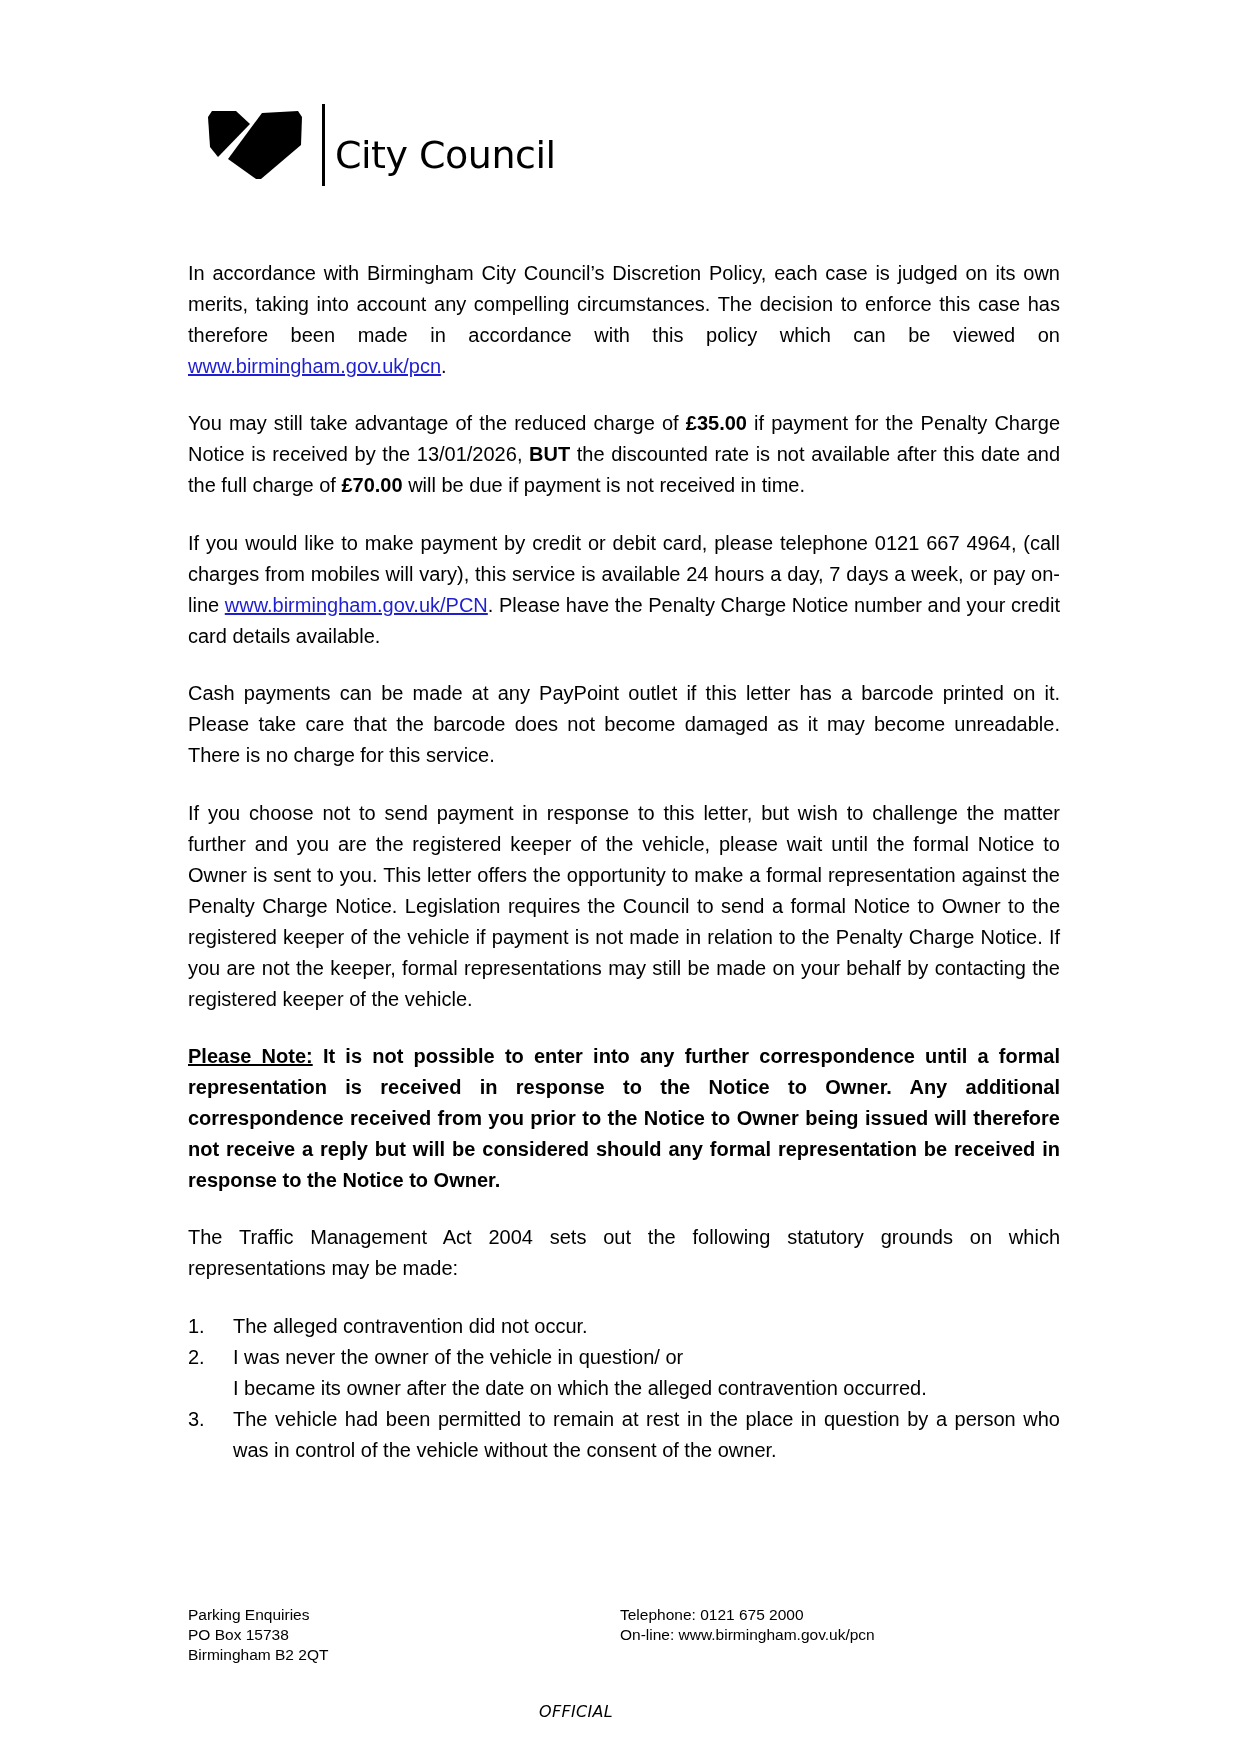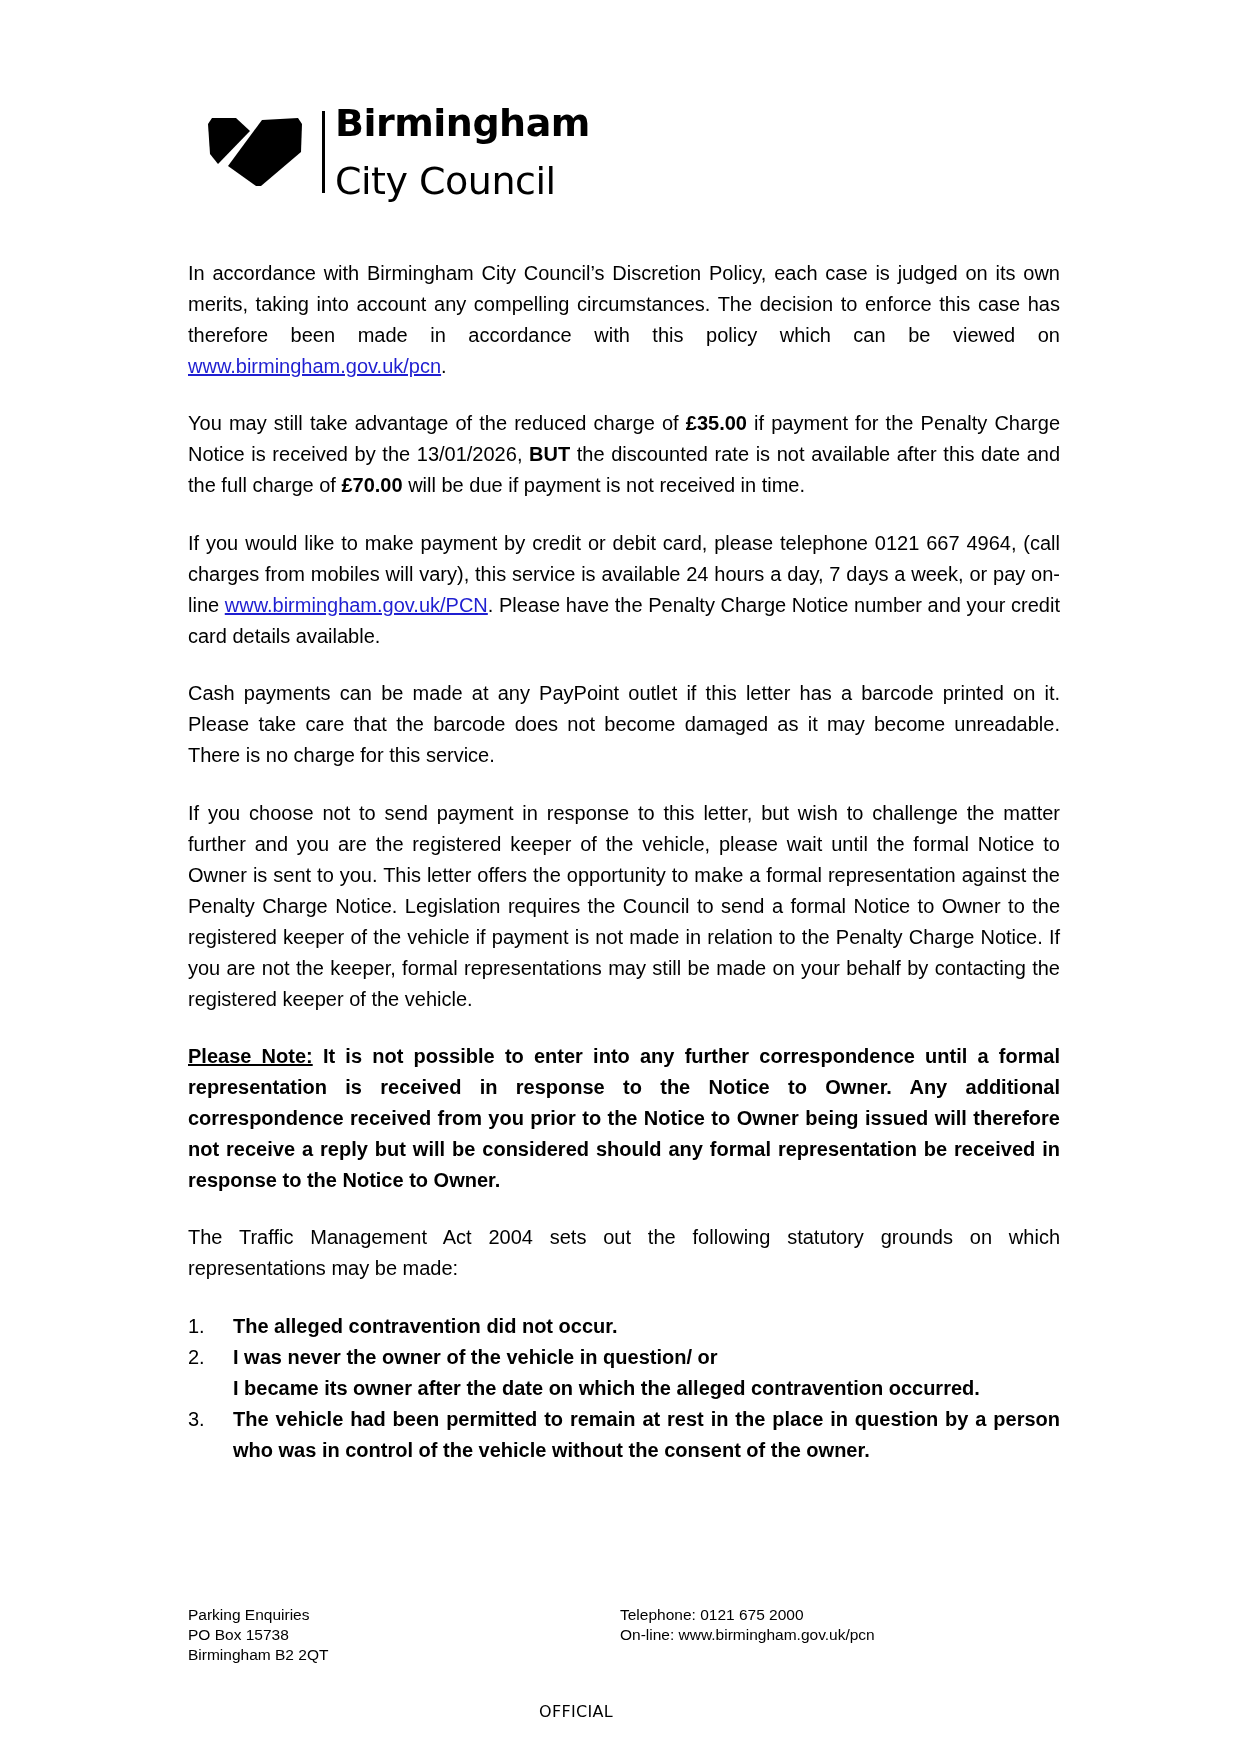--- a/index.html
+++ b/index.html
@@ -66,54 +66,54 @@
       margin: 0;
     }
     .grounds .num {
       width: 45px;
       flex: 0 0 45px;
     }
     .grounds .txt {
       flex: 1;
       text-align: justify;
     }
-    .grounds .txt span { display: block; font-weight: bold; }
+    .grounds .txt span { display: block; }
     .footer {
       position: absolute;
       top: 1605px;
       left: 188px;
       width: 872px;
       font-size: 15.5px;
       line-height: 20px;
     }
     .footer-left { position: absolute; left: 0; top: 0; }
     .footer-right { position: absolute; left: 432px; top: 0; }
     .footer span { display: block; }
     .classification {
       position: absolute;
       top: 1702px;
       left: 0;
       width: 1152px;
       text-align: center;
       font-family: "DejaVu Sans", sans-serif;
       font-size: 16px;
       letter-spacing: 0.3px;
+      font-style: italic;
     }
   </style>
 </head>
 <body>
 
 <div class="logo">
   <svg class="logo-mark" viewBox="0 0 98 76">
     <path d="M6 4 L30 4 L44 17 L12 50 L4 40 L2 10 Z" fill="#000"></path>
     <path d="M56 6 L92 4 L96 10 L95 38 L55 72 L50 72 L22 52 Z" fill="#000"></path>
   </svg>
   <div class="logo-divider"></div>
   <div class="logo-text">
-    <span class="logo-line1">Birmingham</span>
     <span class="logo-line2">City Council</span>
   </div>
 </div>
 
 <div class="body-text">
   <p class="para"><span>In accordance with Birmingham City Council’s Discretion Policy, each case is judged on its own merits, taking into account any compelling circumstances.  The decision to enforce this case has therefore been made in accordance with this policy which can be viewed on </span><a href="www.birmingham.gov.uk/pcn">www.birmingham.gov.uk/pcn</a><span>.</span></p>
 
   <p class="para"><span>You may still take advantage of the reduced charge of </span><span class="bold">£35.00</span><span> if payment for the Penalty Charge Notice is received by the </span><span>13/01/2026</span><span>, </span><span class="bold">BUT</span><span> the discounted rate is not available after this date and the full charge of </span><span class="bold">£70.00</span><span> will be due if payment is not received in time.</span></p>
 
   <p class="para"><span>If you would like to make payment by credit or debit card, please telephone 0121 667 4964, (call charges from mobiles will vary), this service is available 24 hours a day, 7 days a week, or pay on-line </span><a href="www.birmingham.gov.uk/PCN">www.birmingham.gov.uk/PCN</a><span>.  Please have the Penalty Charge Notice number and your credit card details available.</span></p>

